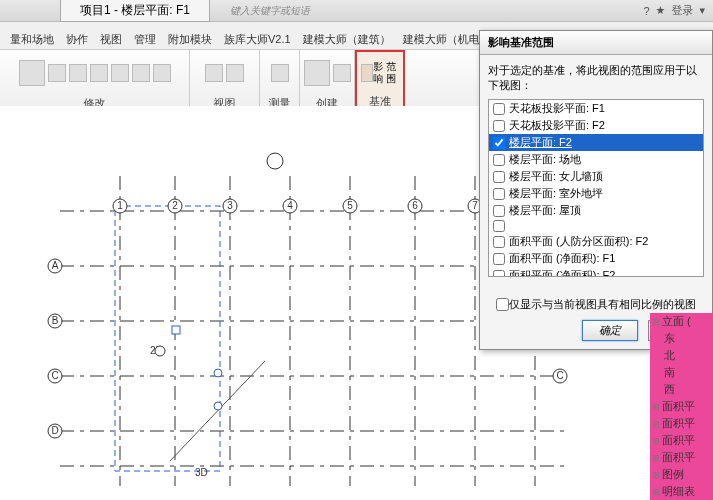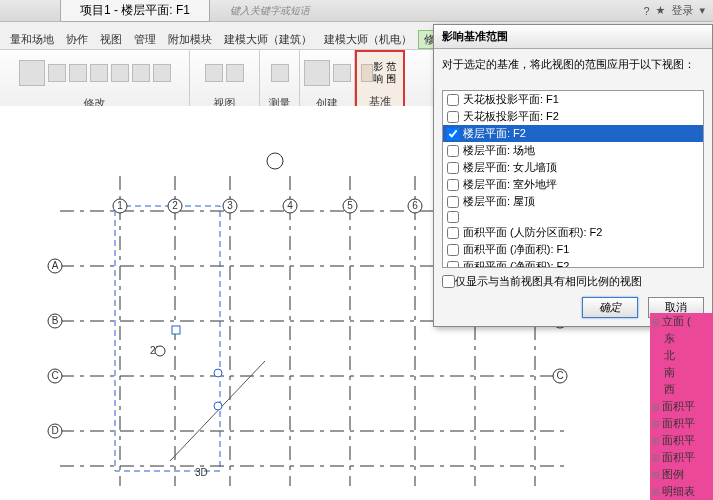--- a/index.html
+++ b/index.html
@@ -21,29 +21,29 @@
 .ribbon-group .icons { flex: 1; display: flex; align-items: center; gap: 3px; }
 .ribbon-group .label { font-size: 11px; color: #444; padding: 2px 0; }
 .rib-icon { width: 18px; height: 18px; background: #e0e0e0; border: 1px solid #bbb; }
 .rib-icon.lg { width: 26px; height: 26px; }
 .ribbon-group.highlight { border: 2px solid #d33; background: #f5ece3; }
 .ribbon-group.highlight .sub { display: flex; flex-direction: row; align-items: center; font-size: 10px; line-height: 12px; margin: auto; }
 
 .canvas-area { position: absolute; top: 106px; left: 0; right: 0; bottom: 0; background: #fff; }
 .canvas-area svg { width: 100%; height: 100%; }
 
-.dialog { position: absolute; top: 24px; right: 0; width: 280px; background: #f4f4f4; border: 1px solid #888; box-shadow: 2px 2px 6px rgba(0,0,0,0.3); font-size: 11px; }
+.dialog { position: absolute; top: 30px; right: 0; width: 234px; background: #f4f4f4; border: 1px solid #888; box-shadow: 2px 2px 6px rgba(0,0,0,0.3); font-size: 11px; }
 .dialog .dlg-title { background: linear-gradient(#fff,#e4e4e4); padding: 4px 8px; font-weight: bold; border-bottom: 1px solid #aaa; }
 .dialog .dlg-body { padding: 8px; }
-.dialog .dlg-msg { margin-bottom: 18px; font-size: 11px; }
+.dialog .dlg-msg { margin-bottom: 6px; font-size: 11px; }
 .dialog .check-list { border: 1px solid #999; background: #fff; height: 178px; overflow-y: auto; overflow-x: hidden; }
 .dialog .check-row { display: flex; align-items: center; padding: 1px 4px; font-size: 11px; white-space: nowrap; }
 .dialog .check-row input { margin-right: 4px; width: 12px; height: 12px; }
-.dialog .check-row.selected { background: #1e65c9; color: #fff; }
-.dialog .option-row { margin-top: 6px; display: flex; align-items: center; }
+.dialog .check-row.selected { background: #1e65c9; color: #fff; text-decoration: underline; }
+.dialog .option-row { margin-top: 20px; display: flex; align-items: center; justify-content: center; }
 .dialog .btn-row { display: flex; justify-content: flex-end; gap: 10px; margin-top: 8px; }
 .dialog button { padding: 2px 16px; font-size: 11px; background: linear-gradient(#fff,#e0e0e0); border: 1px solid #888; }
 .dialog button.primary { border: 1px solid #3a7cc7; box-shadow: 0 0 2px #6aa3e4; font-style: italic; }
 
 .tree-panel { position: absolute; top: 313px; right: 0; width: 63px; font-size: 11px; background: #ec4899; }
 .tree-panel .tree-item { padding: 1px 2px; white-space: nowrap; overflow: hidden; color: #333; }
 .tree-panel .tree-item::before { content: "⊞ "; color: #777; font-size: 9px; }
 .tree-panel .tree-item.leaf::before { content: ""; }
 .tree-panel .tree-item.leaf { padding-left: 14px; }
 </style>
@@ -62,20 +62,21 @@
     <span>▾</span>
   </div>
 </div>
 
 <div class="menubar">
   <span class="menu-item">量和场地</span>
   <span class="menu-item">协作</span>
   <span class="menu-item">视图</span>
   <span class="menu-item">管理</span>
   <span class="menu-item">附加模块</span>
+  <span class="menu-item">族库大师V2.1</span>
   <span class="menu-item">建模大师（建筑）</span>
   <span class="menu-item">建模大师（机电）</span>
   <span class="menu-item active">修改 | 轴网</span>
 </div>
 
 <div class="ribbon">
   <div class="ribbon-group" style="width:190px">
     <div class="icons">
       <div class="rib-icon lg"></div>
       <div class="rib-icon"></div>

